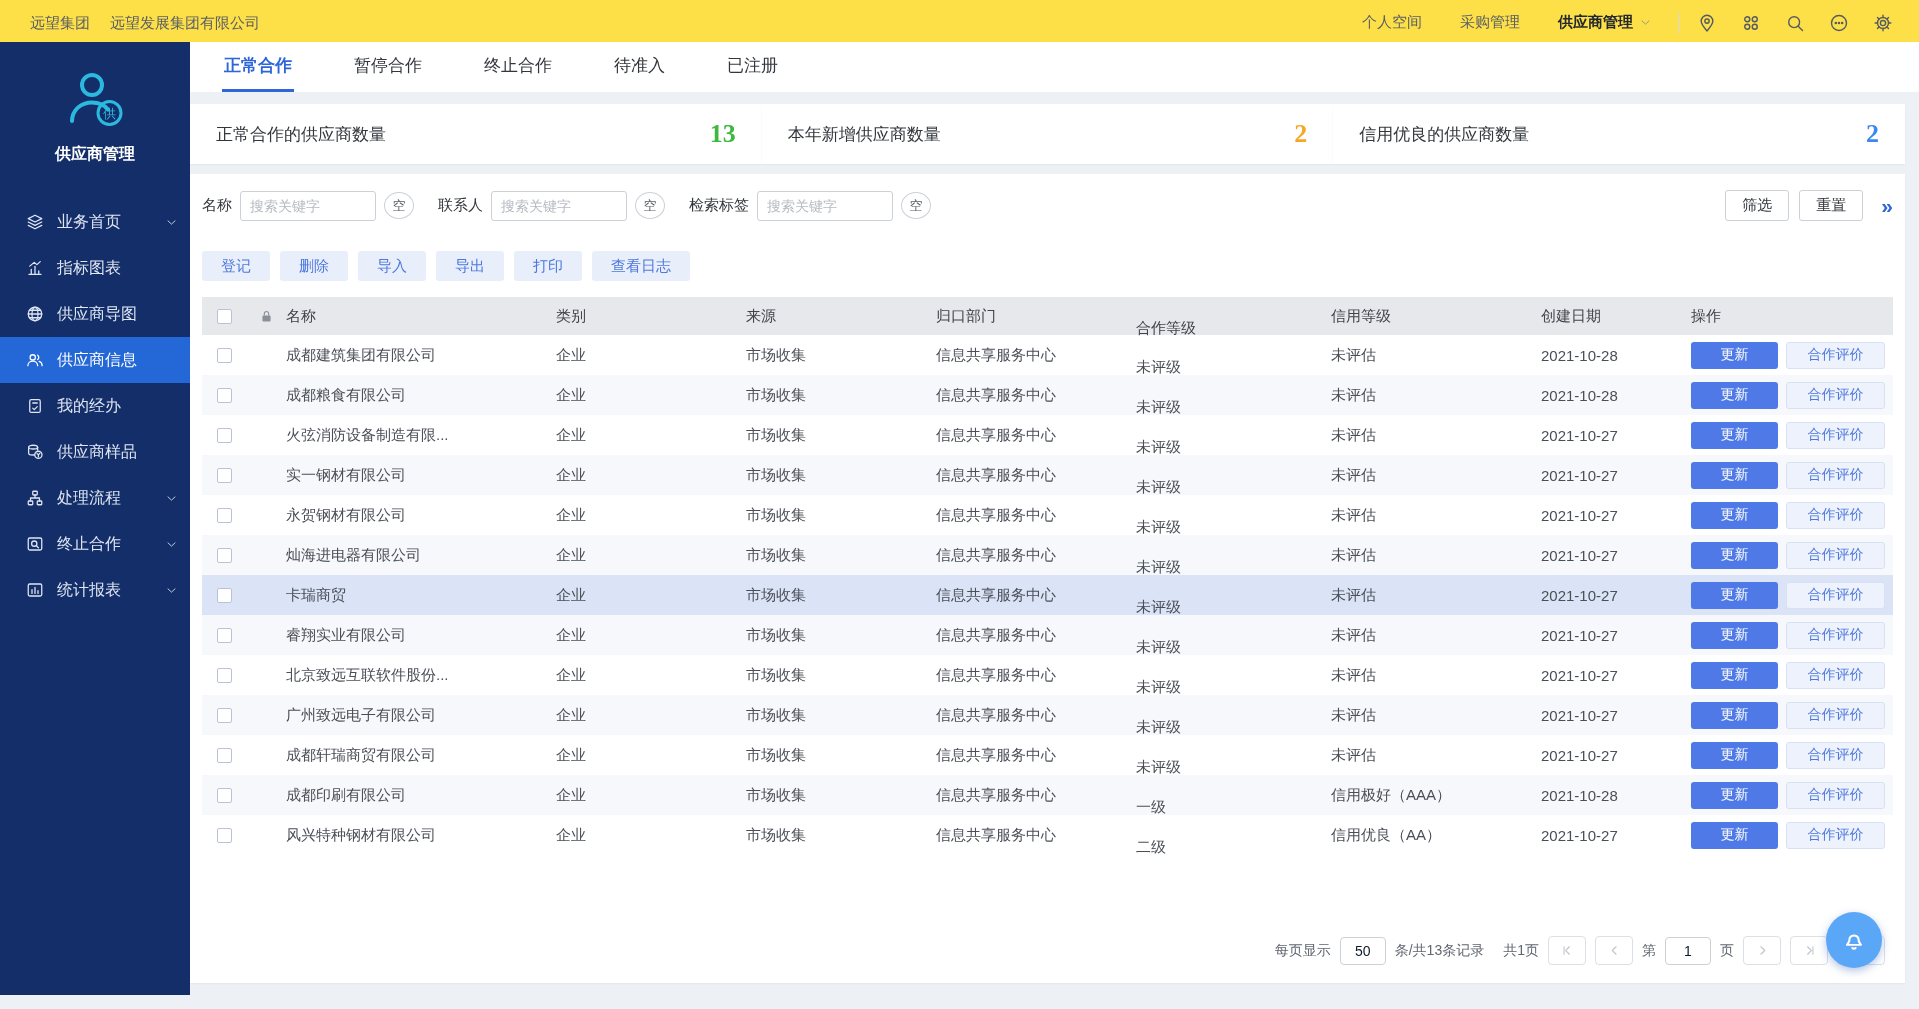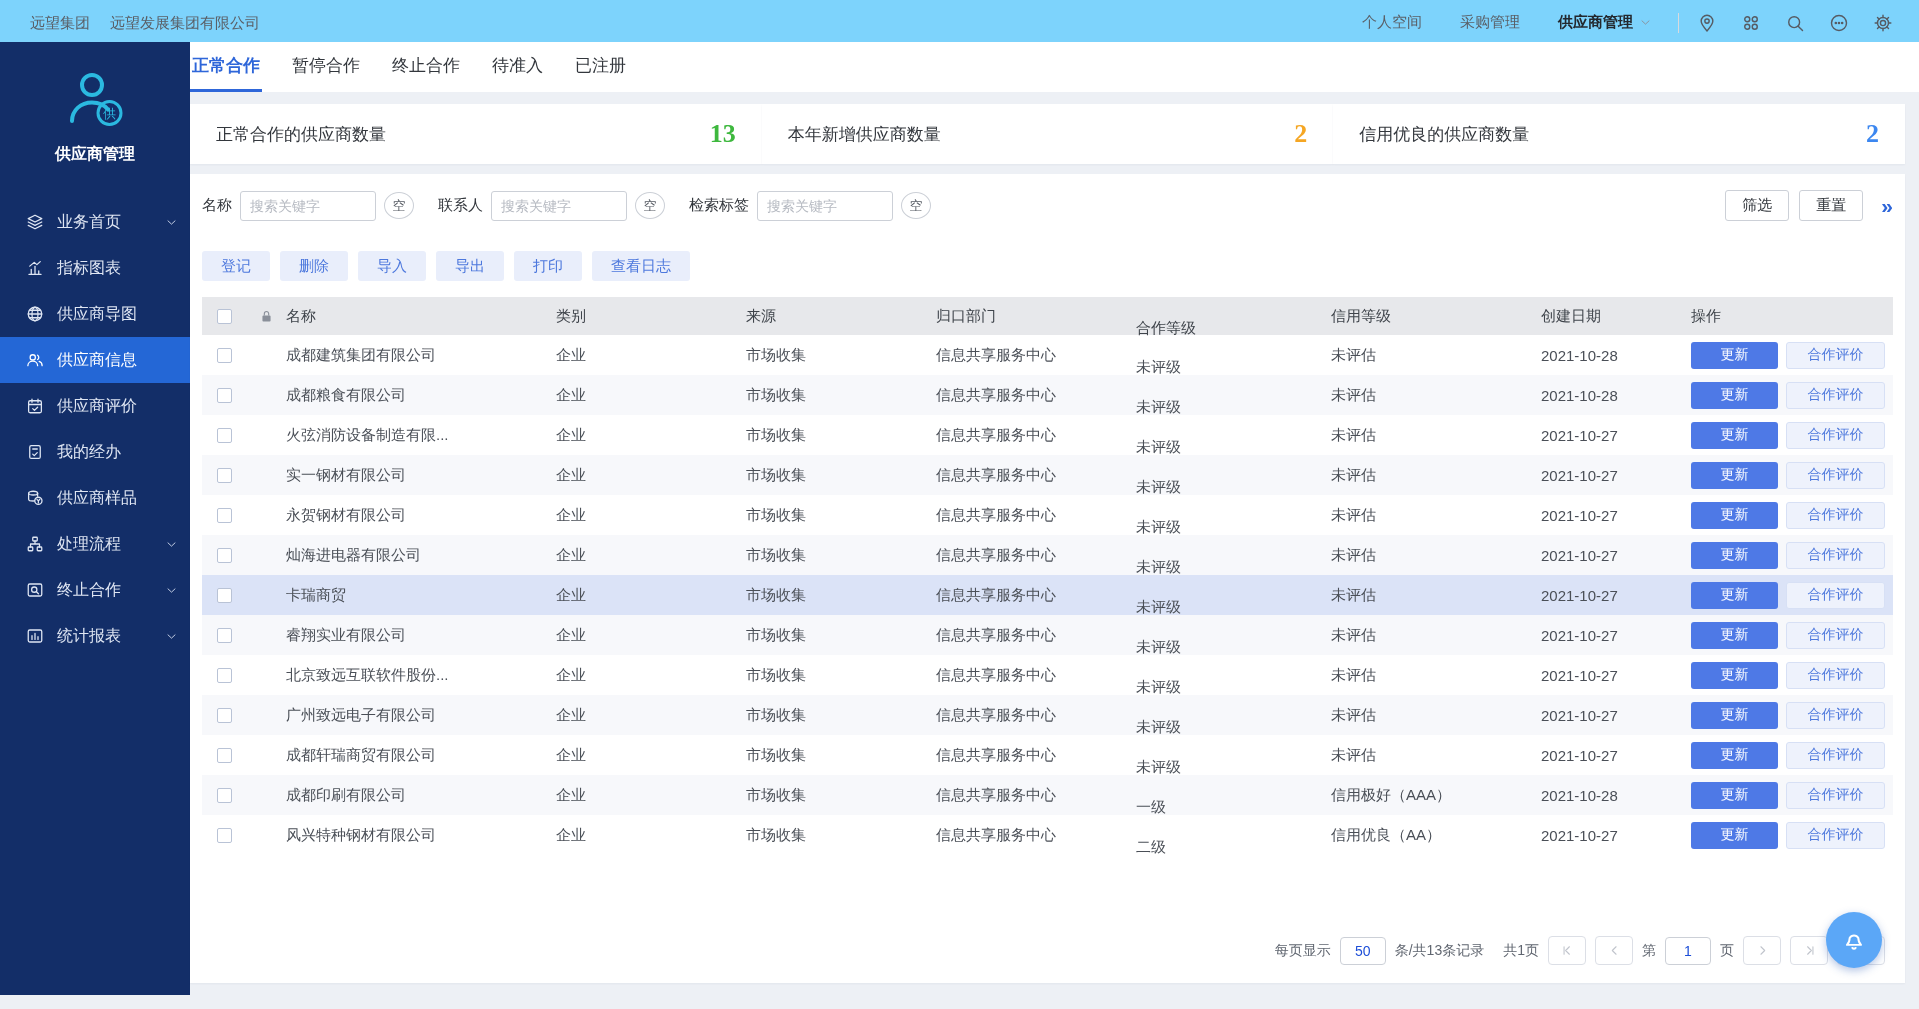--- a/index.html
+++ b/index.html
@@ -2,21 +2,21 @@
 <html><head>
 <meta charset="utf-8">
 <style>
   * { box-sizing: border-box; margin: 0; padding: 0; }
   html,body { width:1919px; height:1009px; overflow:hidden; }
   body {
     font-family: "Liberation Sans", "DejaVu Sans", sans-serif;
     background:#edf0f5; color:#333; position:relative; font-size:15px;
   }
   
-  .topbar { height:42px; background:#7dd3fc; display:flex; align-items:center;
+  .topbar { height:42px; background:#fde047; display:flex; align-items:center;
     justify-content:space-between; padding:4px 26px 0 30px; }
   .topbar-left { display:flex; align-items:center; gap:20px; color:#5a5f66; font-size:15px; }
   .topbar-right { display:flex; align-items:center; gap:0; }
   .topnav { display:flex; align-items:center; gap:38px; margin-right:22px; }
   .topnav-item { display:flex; align-items:center; gap:6px; color:#5a5f66; font-size:15px;
     cursor:pointer; height:42px; border-bottom:2px solid transparent; }
   .topnav-item.active { color:#23282e; font-weight:bold; border-bottom-color:#2e66d9; }
   .topnav-item .chev { width:13px; height:13px; color:#8a8f99; display:inline-flex; }
   .v-divider { width:1px; height:20px; background:#d8dade; margin:0 18px 0 4px; }
   .topbar-icons { display:flex; align-items:center; gap:24px; }
@@ -35,21 +35,21 @@
   .menu-item { height:46px; display:flex; align-items:center; padding:0 12px 0 26px;
     font-size:16px; color:#dfe6f3; cursor:pointer; }
   .menu-item.active { background:#2467d6; color:#fff; }
   .menu-item .mi { width:18px; height:18px; margin-right:13px; flex:none; }
   .menu-item .mlabel { flex:none; }
   .menu-item .mchev { width:13px; height:13px; margin-left:auto; color:#cfd9ec; }
   
   .main { position:absolute; left:190px; top:42px; width:1729px; height:953px;
     display:flex; flex-direction:column; }
   .tabbar { height:50px; background:#fff; display:flex; align-items:stretch;
-    gap:28px; flex:none; }
+    padding-left:32px; gap:58px; flex:none; }
   .tab { display:flex; align-items:center; font-size:17px; color:#33373d;
     border-bottom:3px solid transparent; cursor:pointer; padding:0 2px; }
   .tab.active { color:#2e66d9; font-weight:bold; border-bottom-color:#2e66d9; }
   .cards { display:flex; gap:0; margin:12px 14px 0 0; height:60px; flex:none;font-family:Liberation Serif, serif; }
   .card { flex:1; background:#fff; display:flex; align-items:center;
     justify-content:space-between; padding:0 26px; box-shadow:0 1px 2px rgba(20,40,80,.05); }
   .card-label { font-size:17px; color:#33373d; }
   .card-value { font-size:26px; font-weight:bold; }
   .panel { background:#fff; margin:10px 14px 12px 0; flex:1; display:flex;
     flex-direction:column; padding:16px 12px 16px 12px; box-shadow:0 1px 2px rgba(20,40,80,.05); }
@@ -93,21 +93,21 @@
   .checkbox { width:15px; height:15px; border:1px solid #b9c3d6; border-radius:2px;
     background:#fff; display:inline-block; cursor:pointer; }
   .btn-update { width:88px; height:27px; background:#4e79e6; color:#fff; border:none;
     border-radius:3px; font-size:14px; cursor:pointer; font-family:inherit; }
   .btn-eval { width:100px; height:27px; background:#eef2fc; color:#4d78dd;
     border:1px solid #d7e0f5; border-radius:3px; font-size:14px; cursor:pointer; font-family:inherit; }
   
   .pager { margin-top:auto; display:flex; align-items:center; justify-content:flex-end;
     gap:9px; font-size:14px; color:#606670; padding:10px 8px 2px 0; flex:none; }
   .pinput { width:46px; height:28px; border:1px solid #ccd0d7; border-radius:4px;
-    text-align:center; font-size:14px; color:#1d4ed8; outline:none; font-family:inherit; }
+    text-align:center; font-size:14px; color:#0f172a; outline:none; font-family:inherit; }
   .pbtn { width:38px; height:29px; background:#fff; border:1px solid #dcdfe6;
     border-radius:4px; color:#c0c4cc; display:inline-flex; align-items:center;
     justify-content:center; cursor:pointer; }
   .pbtn .icn { width:15px; height:15px; }
   .pgap { margin-left:10px; }
   .go-btn { width:48px; height:29px; background:#fff; border:1px solid #dcdfe6;
     border-radius:4px; color:#9aa0a8; font-size:14px; cursor:pointer; font-family:inherit; }
   .fab { position:absolute; left:1826px; top:912px; width:56px; height:56px;
     border-radius:50%; background:#5ba7f7; border:none; color:#fff; cursor:pointer;
     box-shadow:0 3px 8px rgba(40,90,180,.35); display:flex; align-items:center;
@@ -237,30 +237,20 @@
             <path d="M2.5 19.5c0-3.6 2.9-6 6.5-6s6.5 2.4 6.5 6"></path>
             <path d="M15.5 5.6a3.5 3.5 0 0 1 0 5.8"></path>
             <path d="M17.5 13.9c2.4.8 4 2.9 4 5.6"></path>
           </svg>
         </span>
         <span class="mlabel">供应商信息</span>
       </div>
       <div class="menu-item">
         <span class="icn mi">
           <svg viewBox="0 0 24 24" fill="none" stroke="currentColor" stroke-width="1.7" stroke-linecap="round" stroke-linejoin="round">
-            <rect x="3.5" y="5" width="17" height="16" rx="2"></rect>
-            <path d="M8 3v4M16 3v4M3.5 10h17"></path>
-            <path d="M9 15.5l2.3 2.3 4.2-4.2"></path>
-          </svg>
-        </span>
-        <span class="mlabel">供应商评价</span>
-      </div>
-      <div class="menu-item">
-        <span class="icn mi">
-          <svg viewBox="0 0 24 24" fill="none" stroke="currentColor" stroke-width="1.7" stroke-linecap="round" stroke-linejoin="round">
             <rect x="5" y="3.5" width="14" height="17" rx="2"></rect>
             <path d="M9 8h6"></path>
             <path d="M9 14.8l2 2 4-4"></path>
           </svg>
         </span>
         <span class="mlabel">我的经办</span>
       </div>
       <div class="menu-item">
         <span class="icn mi">
           <svg viewBox="0 0 24 24" fill="none" stroke="currentColor" stroke-width="1.7" stroke-linecap="round" stroke-linejoin="round">

